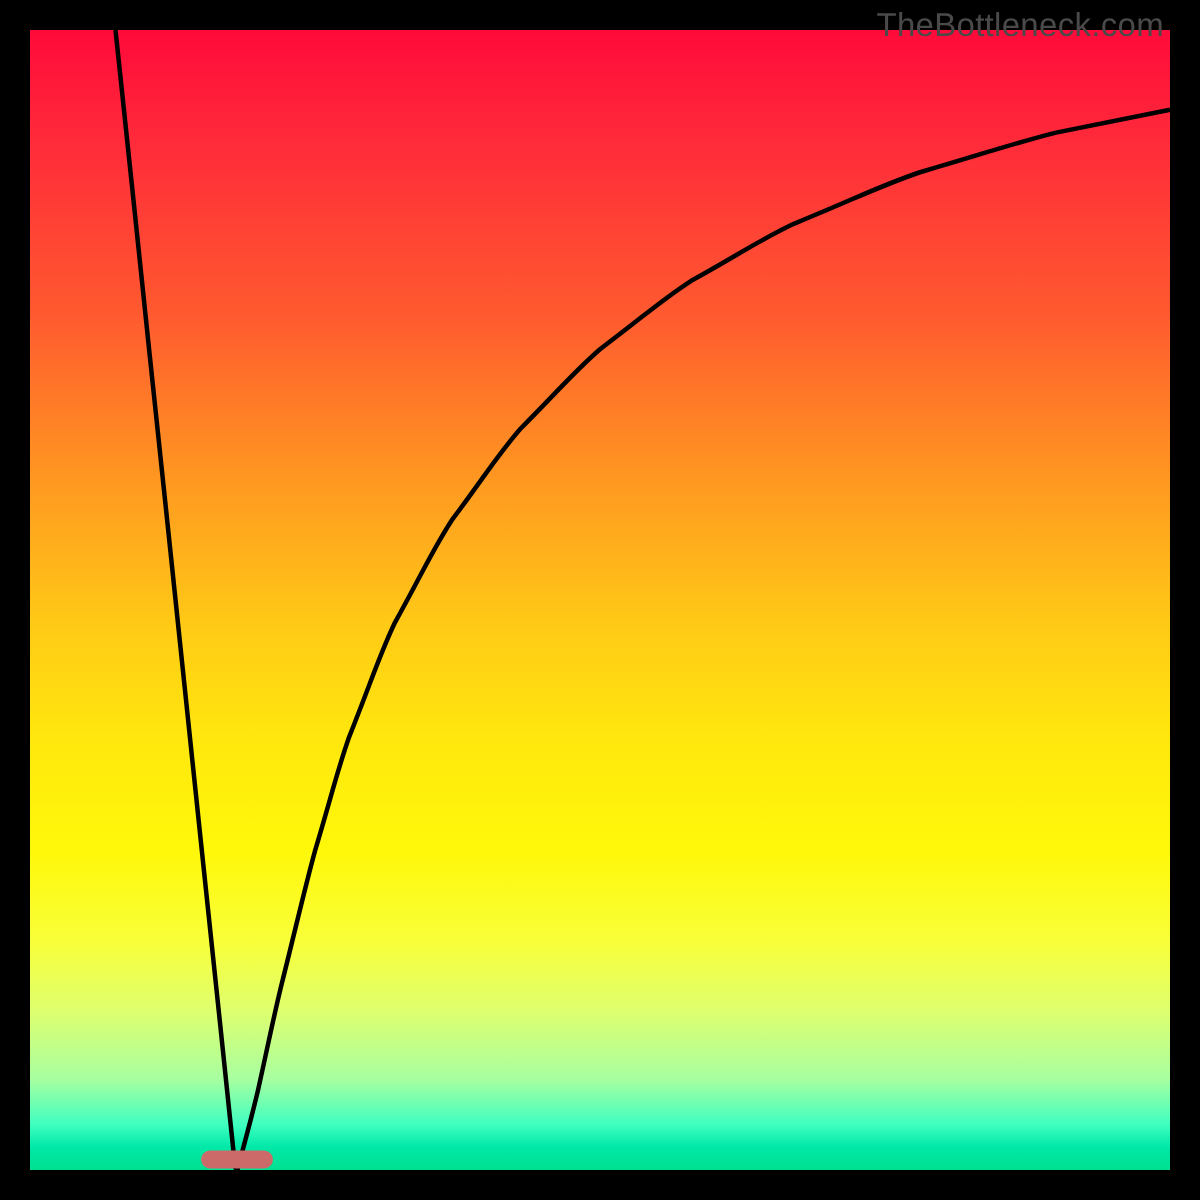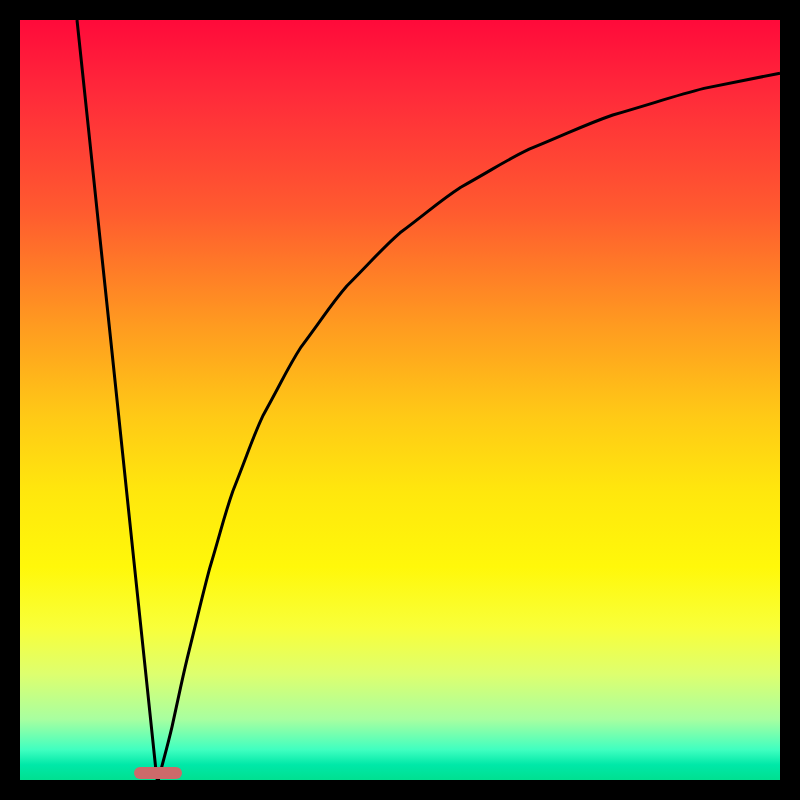--- a/index.html
+++ b/index.html
@@ -66,13 +66,14 @@
   <div class="plot-area">
 
     <svg class="curves" viewBox="0 0 760 760" preserveAspectRatio="none">
       <path d="M 57.0 0.0 L 68.4 107.9 L 79.8 216.6 L 91.2 324.5 L 102.6 433.2 L 114.0 541.9 L 125.4 649.8 L 136.8 758.5 L 138.3 760.0" fill="none" stroke="#000" stroke-width="3"></path>
       <path d="M 138.3 760.0 C 145.2 733.4, 147.4 726.3, 152.0 706.8 C 159.6 672.6, 161.1 663.9, 167.2 638.4 C 178.6 592.8, 182.7 574.0, 190.0 547.2 C 201.4 509.2, 204.3 495.5, 212.8 471.2 C 228.0 433.2, 232.3 418.3, 243.2 395.2 C 262.2 361.0, 267.8 347.5, 281.2 326.8 C 304.0 296.4, 311.0 284.2, 326.8 266.0 C 353.4 239.4, 361.8 228.6, 380.0 212.8 C 410.4 190.0, 420.1 180.6, 440.8 167.2 C 475.0 148.2, 484.9 140.8, 509.2 129.2 C 551.0 112.1, 564.8 104.7, 592.8 95.0 C 638.4 81.7, 657.2 75.1, 684.0 68.4 C 722.0 60.8, 760.0 53.2, 760.0 53.2" fill="none" stroke="#000" stroke-width="3"></path>
     </svg>
 
     <div class="marker" style="left: 114px; top: 747px; width: 48px; height: 12px;"></div>
   </div>
 
+  <div class="watermark">TheBottleneck.com</div>
 </div>
 
 </body></html>

